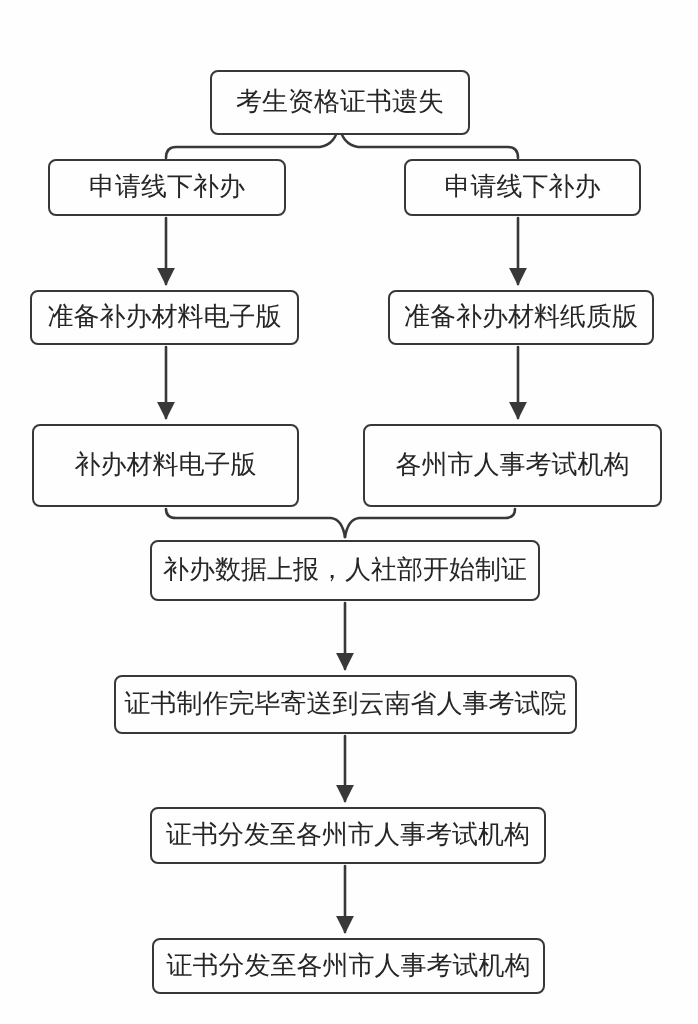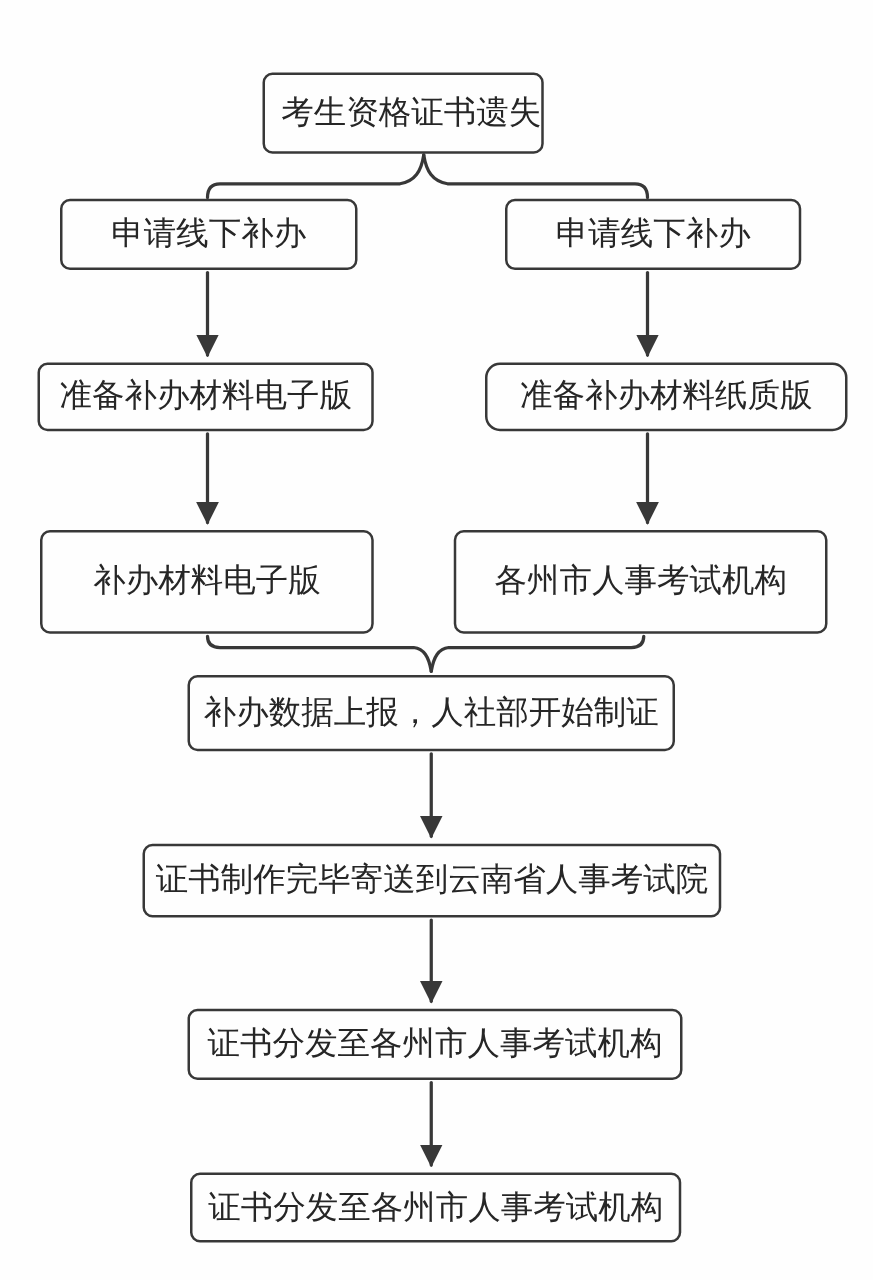--- a/index.html
+++ b/index.html
@@ -24,25 +24,25 @@
     font-size: 26px;
     line-height: 1.42;
     display: flex;
     flex-direction: column;
     align-items: center;
     justify-content: center;
     text-align: center;
   }
   .node .line { display: block; white-space: nowrap; }
   
-  .n-lost         { left: 210px; top:  58px; width: 225px; height: 65px; align-items: flex-end; }
+  .n-lost         { left: 210px; top:  70px; width: 260px; height: 65px; }
   .n-online       { left:  48px; top: 159px; width: 238px; height: 57px; }
   .n-offline      { left: 404px; top: 159px; width: 237px; height: 57px; }
   .n-prep-digital { left:  30px; top: 290px; width: 269px; height: 55px; }
-  .n-prep-paper   { left: 388px; top: 290px; width: 290px; height: 55px; border-radius: 12px; }
+  .n-prep-paper   { left: 388px; top: 290px; width: 266px; height: 55px; }
   .n-send-email   { left:  32px; top: 424px; width: 267px; height: 83px; }
   .n-submit-paper { left: 363px; top: 424px; width: 299px; height: 83px; }
   .n-report       { left: 150px; top: 540px; width: 390px; height: 61px; }
   .n-made         { left: 114px; top: 675px; width: 463px; height: 59px; }
   .n-distribute   { left: 150px; top: 807px; width: 396px; height: 57px; }
   .n-collect      { left: 152px; top: 938px; width: 393px; height: 56px; }
   .edge { stroke: #383838; stroke-width: 2.6; fill: none; stroke-linecap: round; }
 </style>
 </head>
 <body>

